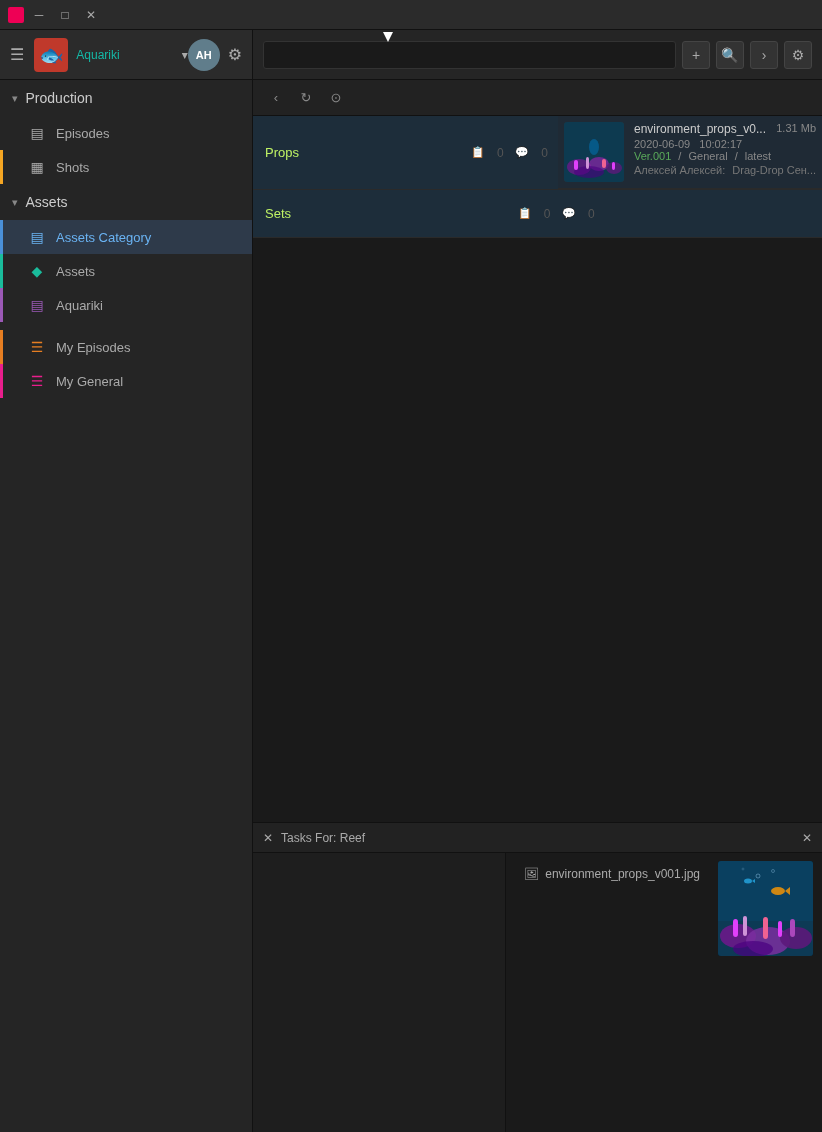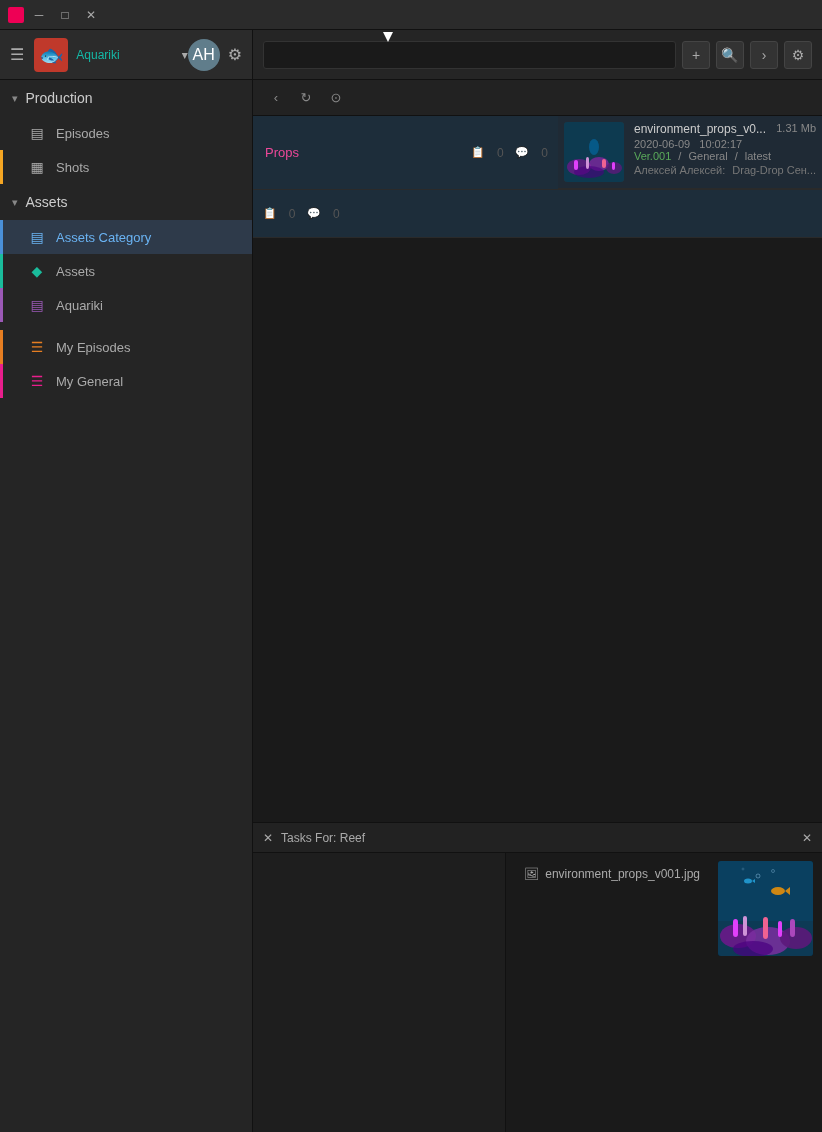--- a/index.html
+++ b/index.html
@@ -107,22 +107,22 @@
       margin-left: auto;
     }
     .avatar-circle {
       width: 32px;
       height: 32px;
       background: #607d8b;
       border-radius: 50%;
       display: flex;
       align-items: center;
       justify-content: center;
-      font-size: 16px;
-      font-weight: normal;
+      font-size: 11px;
+      font-weight: bold;
       color: #fff;
     }
     .gear-icon {
       font-size: 16px;
       color: #aaa;
       cursor: pointer;
     }
 
     
     .nav-section-header {
@@ -349,21 +349,21 @@
       display: flex;
       align-items: center;
       border-bottom: 1px solid #2a2a2a;
       background: #1d2d3a;
       min-height: 48px;
     }
     .category-left {
       width: 255px;
       padding: 8px 12px;
       font-size: 13px;
-      color: #ec4899;
+      color: #bef264;
       display: flex;
       align-items: center;
     }
     .category-right {
       flex: 1;
       padding: 8px 10px;
       display: flex;
       align-items: center;
       gap: 12px;
       font-size: 12px;
@@ -587,20 +587,23 @@
             </div>
             <div class="note">
               <span>Алексей Алексей:</span>
               <span style="margin-left:4px;">Drag-Drop Сен...</span>
             </div>
           </div>
         </div>
       </div>
 
       <div class="category-row">
+        <div class="category-left">
+          <span>Sets</span>
+        </div>
         <div class="category-right">
           <span style="font-size:11px;">📋</span>
           <span>0</span>
           <span style="font-size:11px;">💬</span>
           <span>0</span>
         </div>
       </div>
 
     </div>
 

